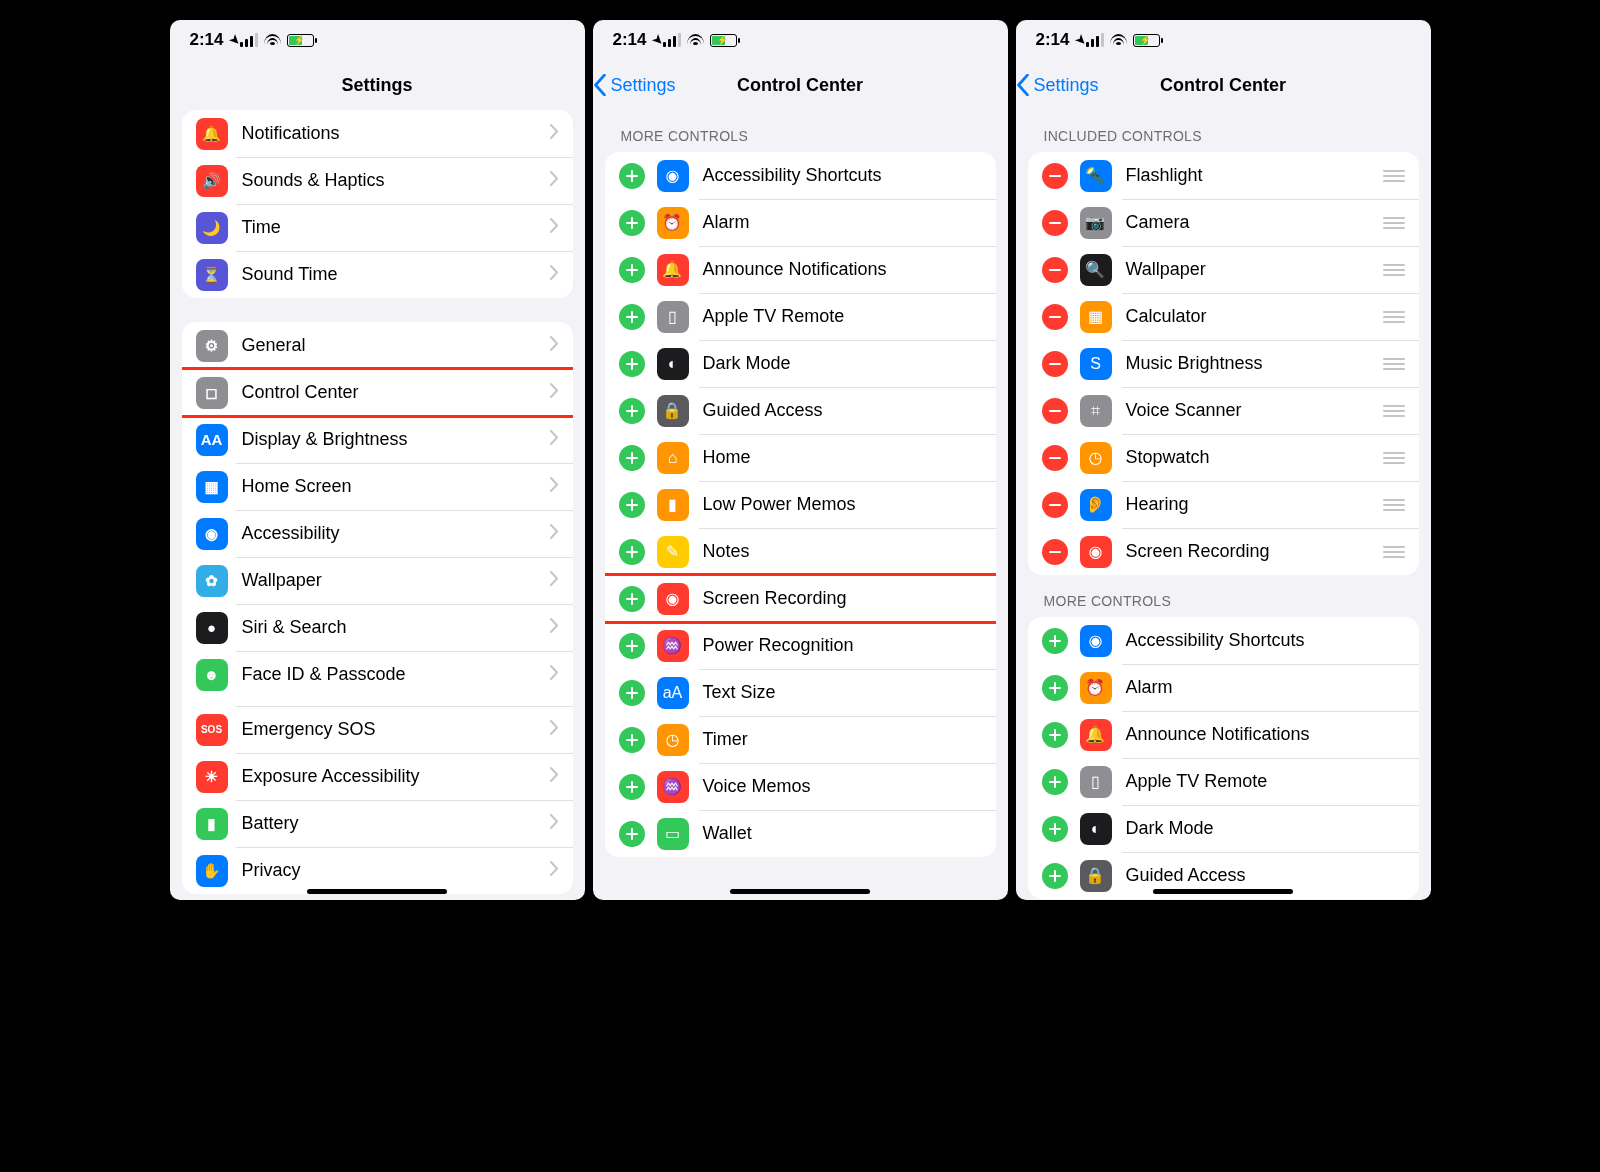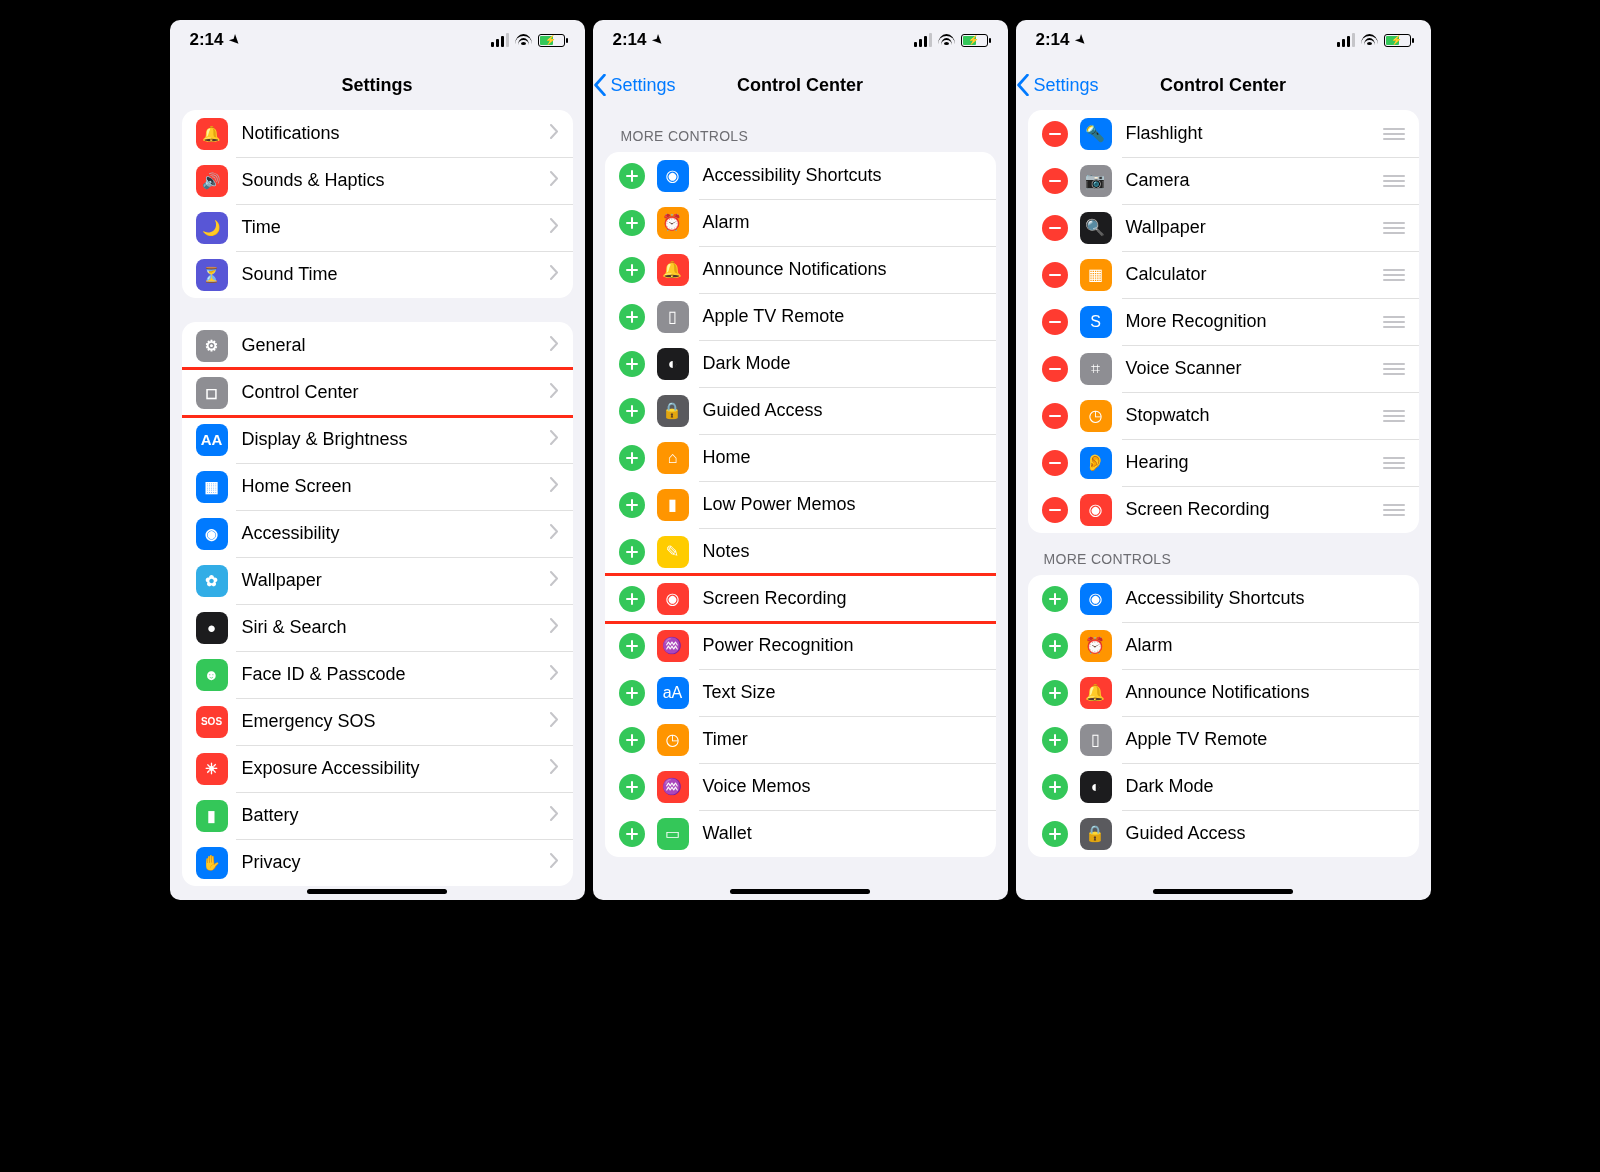--- a/index.html
+++ b/index.html
@@ -11,21 +11,21 @@
     --muted:#6d6d72;
     --blue:#007aff;
     --chev:#c5c5c9;
     --hl:#ff2b17;
   }
   *{box-sizing:border-box}
   body{margin:0;background:var(--bg);font-family:-apple-system,Helvetica,Arial,sans-serif;color:var(--text)}
   .stage{display:flex;gap:8px;padding:20px;justify-content:center}
   .phone{width:415px;height:880px;background:var(--phone);border-radius:10px;overflow:hidden;display:flex;flex-direction:column;position:relative}
   
-  .status{height:40px;display:flex;align-items:center;justify-content:space-between;padding:14px 20px;font-weight:600;font-size:17px}
+  .status{height:40px;display:flex;align-items:center;padding:14px 20px;font-weight:600;font-size:17px}
   .status .left{display:flex;align-items:center;gap:6px}
   .status .right{display:flex;align-items:center;gap:6px}
   .bars{display:inline-flex;align-items:flex-end;gap:2px}
   .bars i{width:3px;background:#000;display:block;border-radius:1px}
   .bars i:nth-child(1){height:5px}
   .bars i:nth-child(2){height:8px}
   .bars i:nth-child(3){height:11px}
   .bars i:nth-child(4){height:14px;background:#c5c5c9}
   .wifi{width:17px;height:13px;position:relative}
   .wifi:before,.wifi:after,.wifi span{content:"";position:absolute;border:2px solid #000;border-bottom:none;border-left:none;border-right:none;border-radius:50% 50% 0 0/100% 100% 0 0}
@@ -182,21 +182,21 @@
                 <path d="M1 1l6 6.5L1 14" fill="none" stroke="currentColor" stroke-width="2" stroke-linecap="round" stroke-linejoin="round"></path>
               </svg></span>
           </div>
           <div class="row" style="position: relative;">
             <span class="appicon" style="background:#34c759;font-size:15px">☻</span>
             <span class="label">Face ID &amp; Passcode</span>
             <span class="chev"><svg viewBox="0 0 9 15">
                 <path d="M1 1l6 6.5L1 14" fill="none" stroke="currentColor" stroke-width="2" stroke-linecap="round" stroke-linejoin="round"></path>
               </svg></span>
           </div>
-          <div class="row" style="position: relative;">
+          <div class="row" style="position: relative; margin-top: 8px;">
             <span class="appicon" style="background:#ff3b30;font-size:10px">SOS</span>
             <span class="label">Emergency SOS</span>
             <span class="chev"><svg viewBox="0 0 9 15">
                 <path d="M1 1l6 6.5L1 14" fill="none" stroke="currentColor" stroke-width="2" stroke-linecap="round" stroke-linejoin="round"></path>
               </svg></span>
           </div>
           <div class="row" style="position: relative;">
             <span class="appicon" style="background:#ff3b30;font-size:15px">☀</span>
             <span class="label">Exposure Accessibility</span>
             <span class="chev"><svg viewBox="0 0 9 15">
@@ -422,20 +422,21 @@
     <div class="nav">
       <div class="back">
         <svg viewBox="0 0 12 20">
             <path d="M10 1L2 10l8 9" fill="none" stroke="currentColor" stroke-width="2.5" stroke-linecap="round" stroke-linejoin="round"></path>
           </svg>
         <span>Settings</span>
       </div>
       <div class="title">Control Center</div>
     </div>
     <div class="scroll">
+      <div class="shead">Included Controls</div>
       <div class="group cc inc" id="s3a">
           <div class="row" style="position: relative;">
             <span class="circ rem">
               <svg viewBox="0 0 12 12">
                 <path d="M1 6h10" stroke="#fff" stroke-width="2" stroke-linecap="round"></path>
               </svg>
             </span>
             <span class="ccicon" style="background:#007aff">🔦</span>
             <span class="label">Flashlight</span>
             <span class="grip">
@@ -486,21 +487,21 @@
               <span></span>
             </span>
           </div>
           <div class="row" style="position: relative;">
             <span class="circ rem">
               <svg viewBox="0 0 12 12">
                 <path d="M1 6h10" stroke="#fff" stroke-width="2" stroke-linecap="round"></path>
               </svg>
             </span>
             <span class="ccicon" style="background:#007aff">S</span>
-            <span class="label">More Recognition</span>
+            <span class="label">Music Brightness</span>
             <span class="grip">
               <span></span>
               <span></span>
               <span></span>
             </span>
           </div>
           <div class="row" style="position: relative;">
             <span class="circ rem">
               <svg viewBox="0 0 12 12">
                 <path d="M1 6h10" stroke="#fff" stroke-width="2" stroke-linecap="round"></path>

